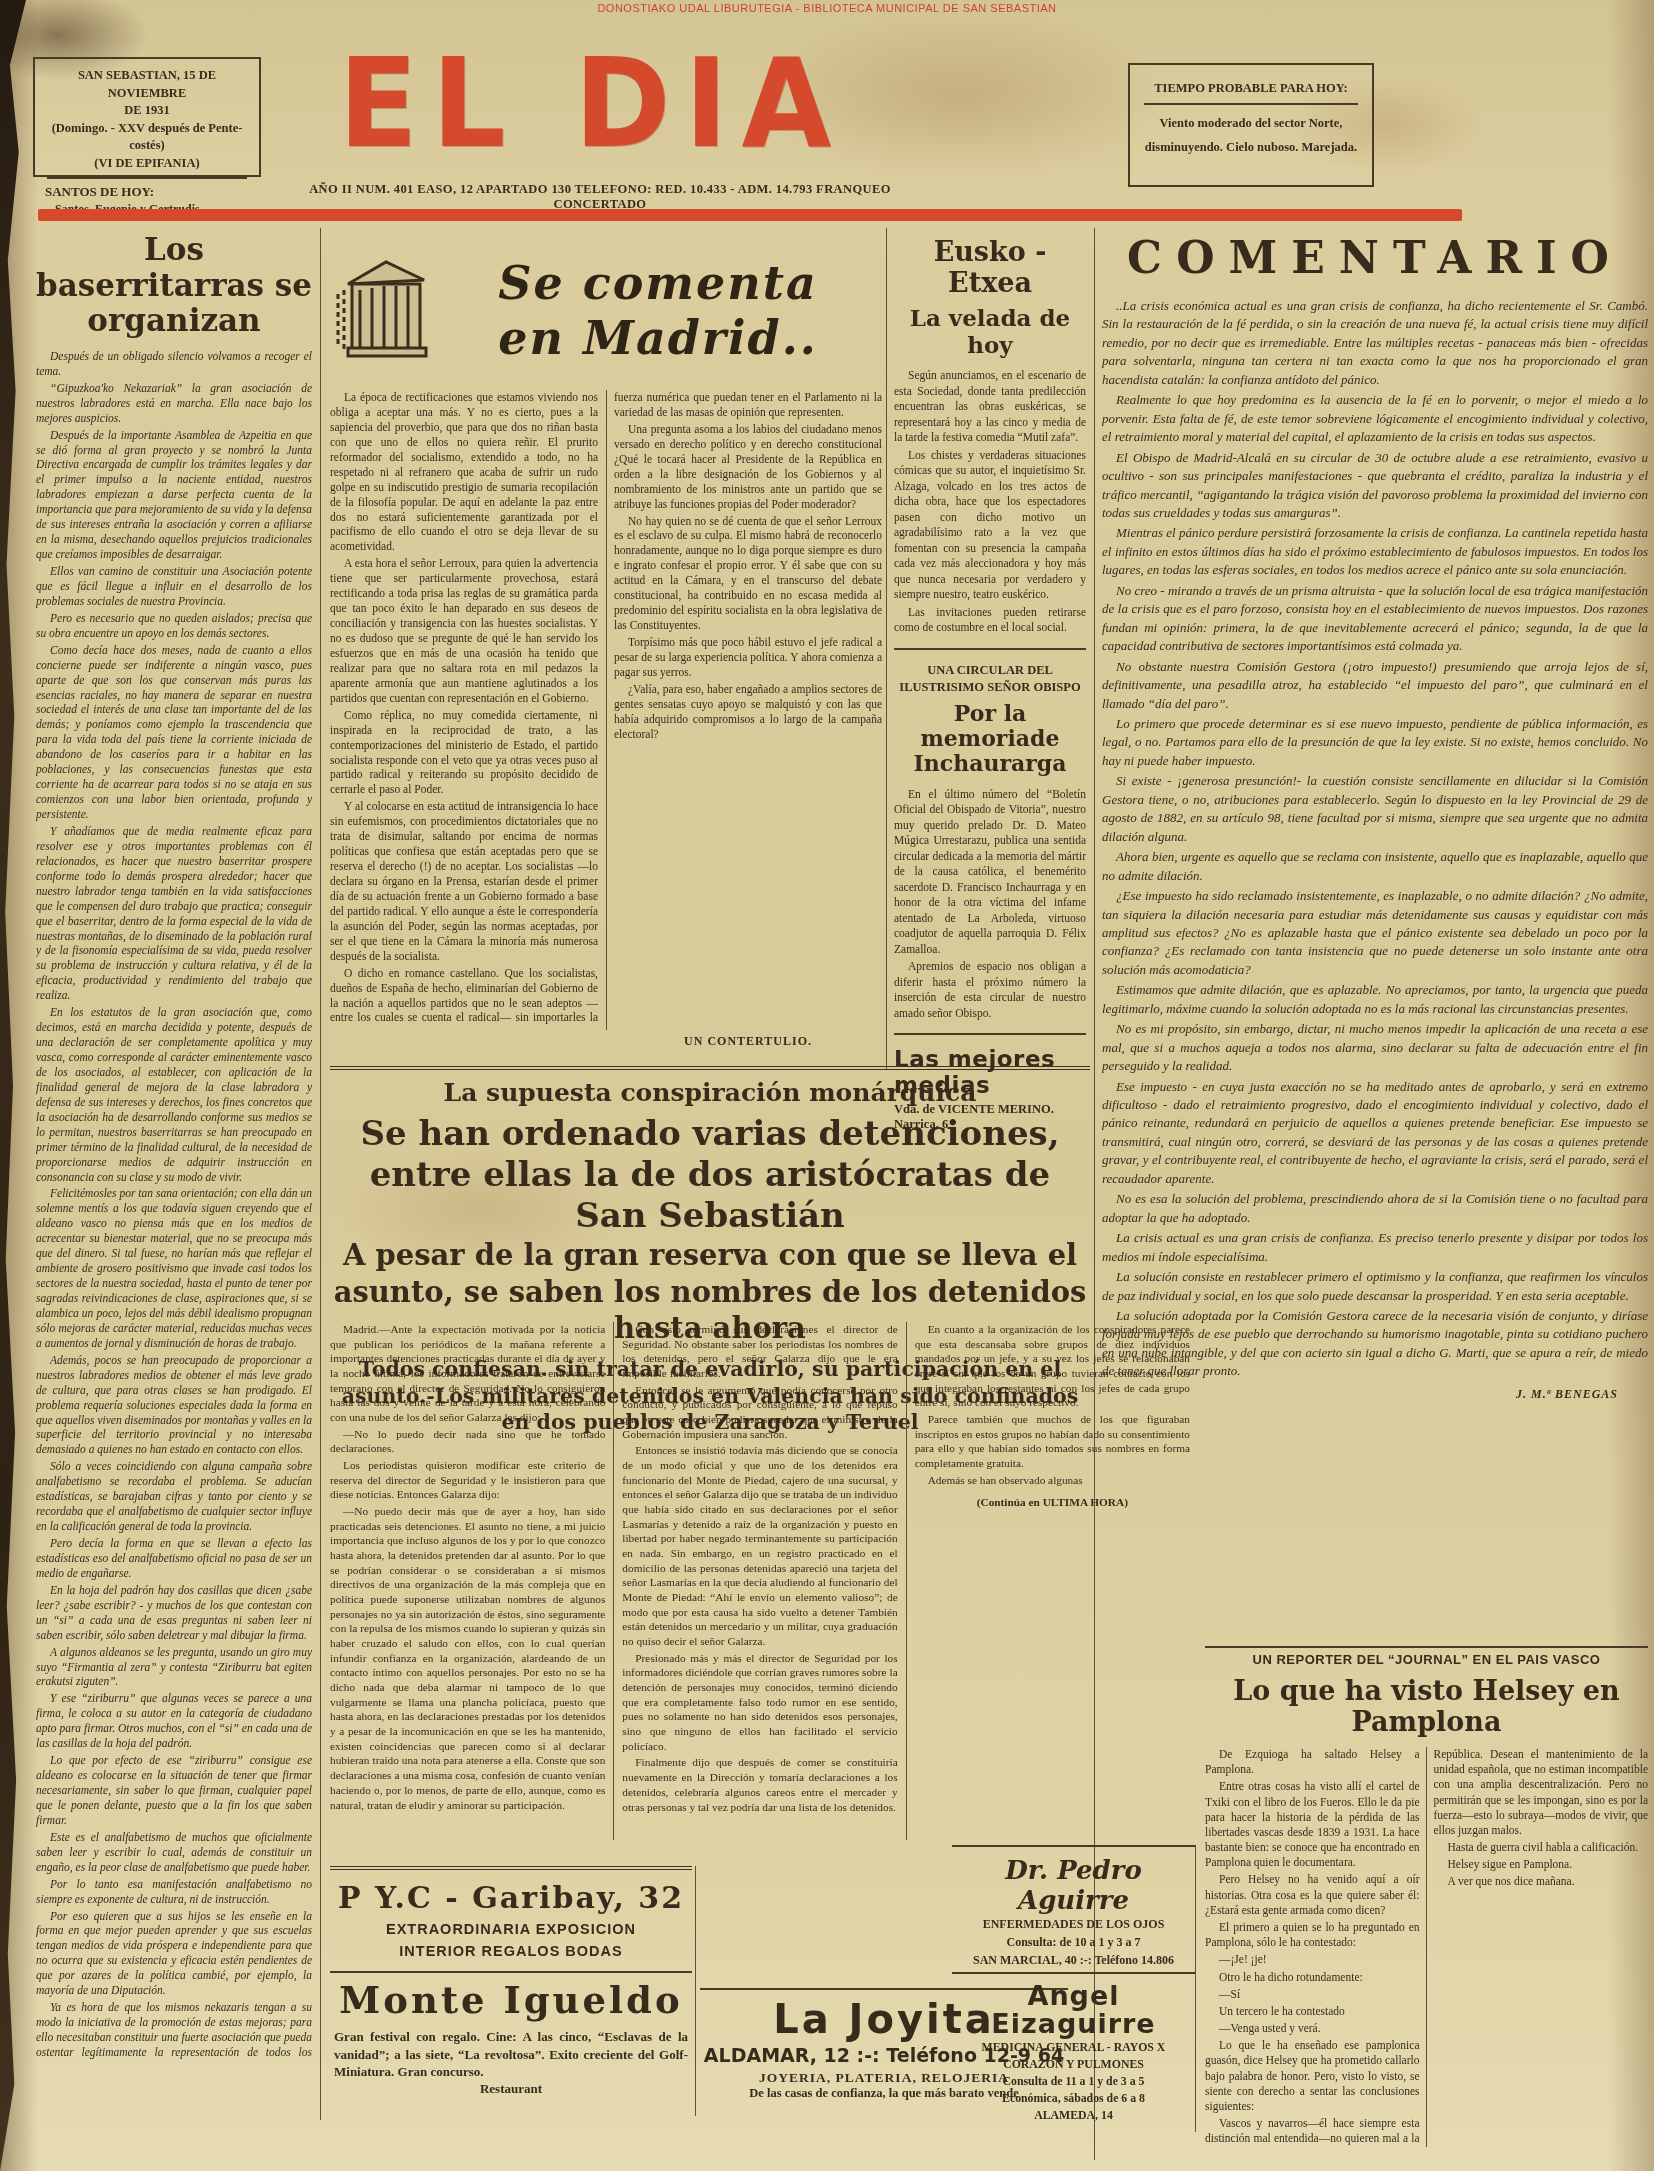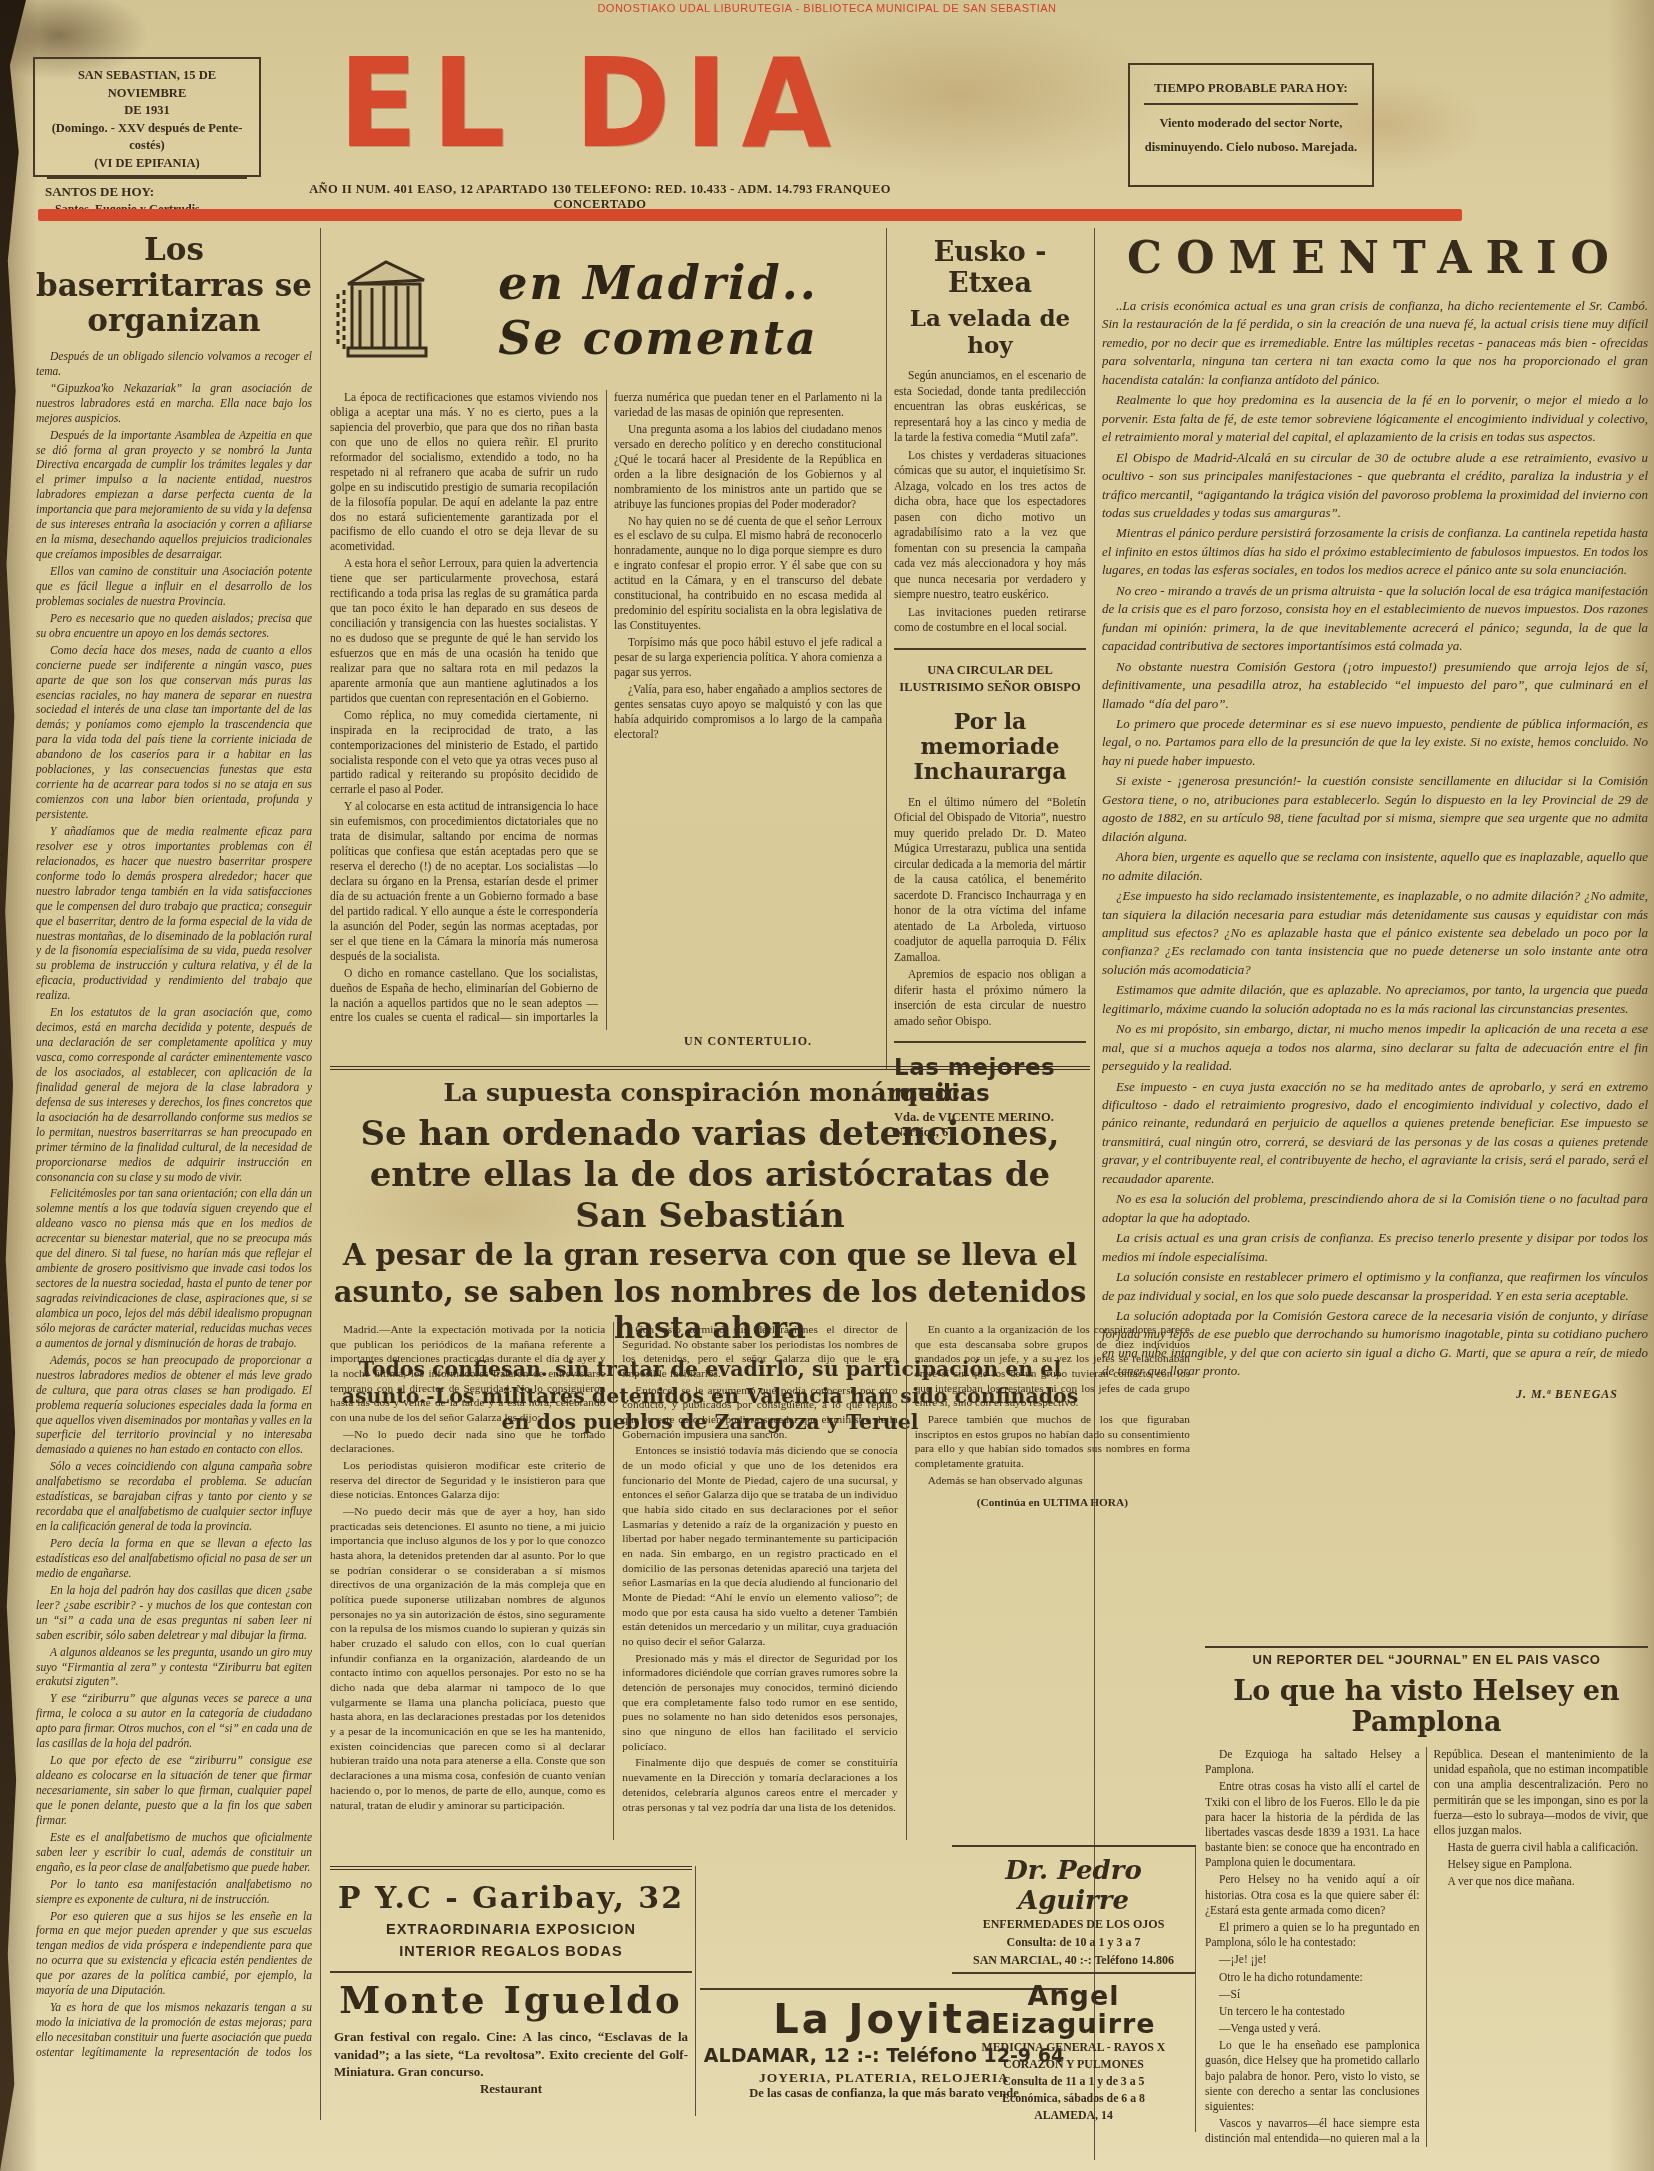--- a/index.html
+++ b/index.html
@@ -53,21 +53,21 @@
   #secomenta .bldg{width:104px;flex:0 0 104px;text-align:center;}
   #secomenta .script{flex:1;text-align:center;font-family:"DejaVu Serif",serif;font-style:italic;font-weight:bold;font-size:46px;line-height:1.2;letter-spacing:2px;color:#2f2516;}
   #secomenta .cols{column-count:2;column-gap:16px;column-rule:1px solid #5d503a;height:640px;font-size:11.5px;line-height:1.3;column-fill:auto;}
   #secomenta .sig{margin-top:4px;padding-right:70px;}
   
   #col4{position:absolute;left:894px;top:232px;width:192px;}
   #col4 h2{font-family:"DejaVu Serif",serif;font-size:27px;text-align:center;margin:4px 0 6px;font-weight:bold;}
   #col4 h3{font-family:"DejaVu Serif",serif;font-size:23px;text-align:center;margin:2px 0 10px;font-weight:bold;}
   #col4 .body-text{font-size:11.5px;line-height:1.35;}
   #col4 .sep{border-top:2px solid #473a26;margin:12px 0;}
-  #col4 .kicker{font-weight:bold;font-size:12.5px;text-align:center;line-height:1.4;margin-bottom:12px;}
+  #col4 .kicker{font-weight:bold;font-size:12.5px;text-align:center;line-height:1.4;margin-bottom:4px;}
   #col4 .memoria{font-family:"DejaVu Serif",serif;font-size:22px;font-weight:bold;text-align:center;line-height:1.15;margin:2px 0 10px;}
   #ad-medias{margin-top:10px;}
   #ad-medias .big{font-family:"DejaVu Sans",sans-serif;font-weight:bold;font-size:23px;letter-spacing:.5px;line-height:1.1;}
   #ad-medias .sub{font-weight:bold;font-size:12.5px;margin-top:4px;}
   
   #comentario{position:absolute;left:1102px;top:232px;width:546px;height:1402px;overflow:hidden;}
   #comentario h1{font-family:"DejaVu Serif",serif;font-size:44px;letter-spacing:14px;text-align:center;margin:0 0 14px;font-weight:bold;}
   #comentario .body-text{font-style:italic;font-size:13px;line-height:1.42;}
   #comentario .sig{font-style:italic;margin-top:6px;padding-right:30px;}
   
@@ -179,22 +179,22 @@
             <line x1="50" y1="36" x2="50" y2="98"></line>
               <line x1="62" y1="36" x2="62" y2="98"></line>
             <line x1="74" y1="36" x2="74" y2="98"></line>
             <rect x="14" y="98" width="78" height="8" fill="#cdbf92"></rect>
             <line x1="4" y1="44" x2="4" y2="96" stroke-dasharray="5,4"></line>
             <line x1="10" y1="40" x2="10" y2="100" stroke-dasharray="5,4"></line>
           </g>
         </svg>
       </div>
       <div class="script">
+        <div>Se comenta</div>
         <div>en Madrid..</div>
-        <div>Se comenta</div>
       </div>
     </div>
     <div class="cols body-text">
         <p>La época de rectificaciones que estamos viviendo nos obliga a aceptar una más. Y no es cierto, pues a la sapiencia del proverbio, que para que dos no riñan basta con que uno de ellos no quiera reñir. El prurito reformador del socialismo, extendido a todo, no ha respetado ni al refranero que acaba de sufrir un rudo golpe en su indiscutido prestigio de sumaria recopilación de la filosofía popular. De aquí en adelante la paz entre dos no estará suficientemente garantizada por el pacifismo de ello cuando el otro se deja llevar de su acometividad.</p>
         <p>A esta hora el señor Lerroux, para quien la advertencia tiene que ser particularmente provechosa, estará rectificando a toda prisa las reglas de su gramática parda que tan poco éxito le han deparado en sus deseos de conciliación y transigencia con las huestes socialistas. Y no es dudoso que se pregunte de qué le han servido los esfuerzos que en más de una ocasión ha tenido que realizar para que no saltara rota en mil pedazos la aparente armonía que aun mantiene aglutinados a los partidos que cuentan con representación en el Gobierno.</p>
         <p>Como réplica, no muy comedida ciertamente, ni inspirada en la reciprocidad de trato, a las contemporizaciones del ministerio de Estado, el partido socialista responde con el veto que ya otras veces puso al partido radical y reiterando su propósito decidido de cerrarle el paso al Poder.</p>
         <p>Y al colocarse en esta actitud de intransigencia lo hace sin eufemismos, con procedimientos dictatoriales que no trata de disimular, saltando por encima de normas políticas que confiesa que están aceptadas pero que se reserva el derecho (!) de no aceptar. Los socialistas —lo declara su órgano en la Prensa, estarían desde el primer día de su actuación frente a un Gobierno formado a base del partido radical. Y ello aunque a éste le correspondería la asunción del Poder, según las normas aceptadas, por ser el que tiene en la Cámara la minoría más numerosa después de la socialista.</p>
         <p>O dicho en romance castellano. Que los socialistas, dueños de España de hecho, eliminarían del Gobierno de la nación a aquellos partidos que no le sean adeptos —entre los cuales se cuenta el radical— sin importarles la fuerza numérica que puedan tener en el Parlamento ni la variedad de las masas de opinión que representen.</p>
         <p>Una pregunta asoma a los labios del ciudadano menos versado en derecho político y en derecho constitucional ¿Qué le tocará hacer al Presidente de la República en orden a la libre designación de los Gobiernos y al nombramiento de los ministros ante un partido que se atribuye las funciones propias del Poder moderador?</p>
         <p>No hay quien no se dé cuenta de que el señor Lerroux es el esclavo de su culpa. El mismo habrá de reconocerlo honradamente, aunque no lo diga porque siempre es duro e ingrato confesar el propio error. Y él sabe que con su actitud en la Cámara, y en el transcurso del debate constitucional, ha contribuido en no escasa medida al predominio del espíritu socialista en la obra legislativa de las Constituyentes.</p>

